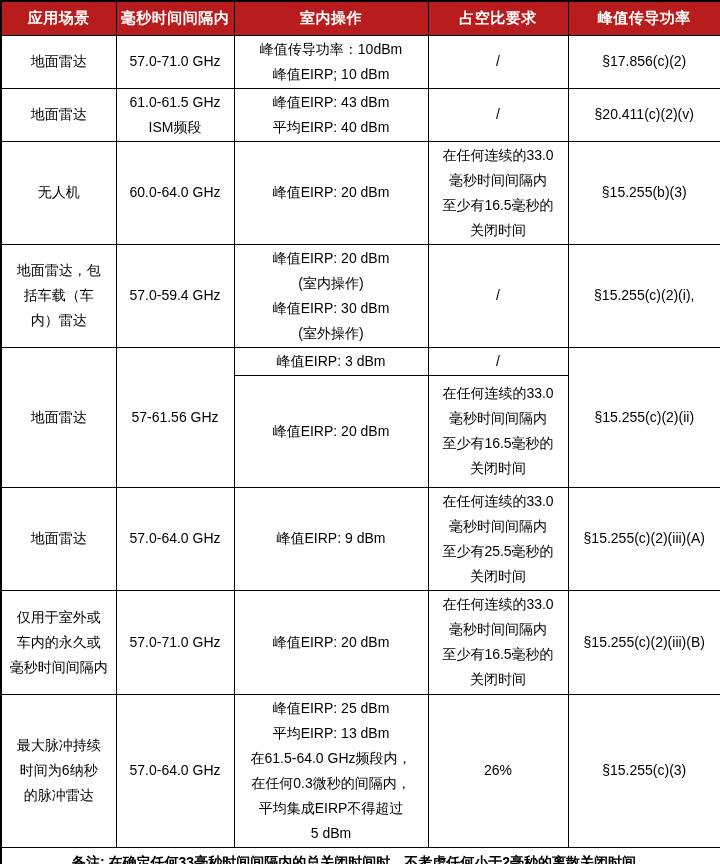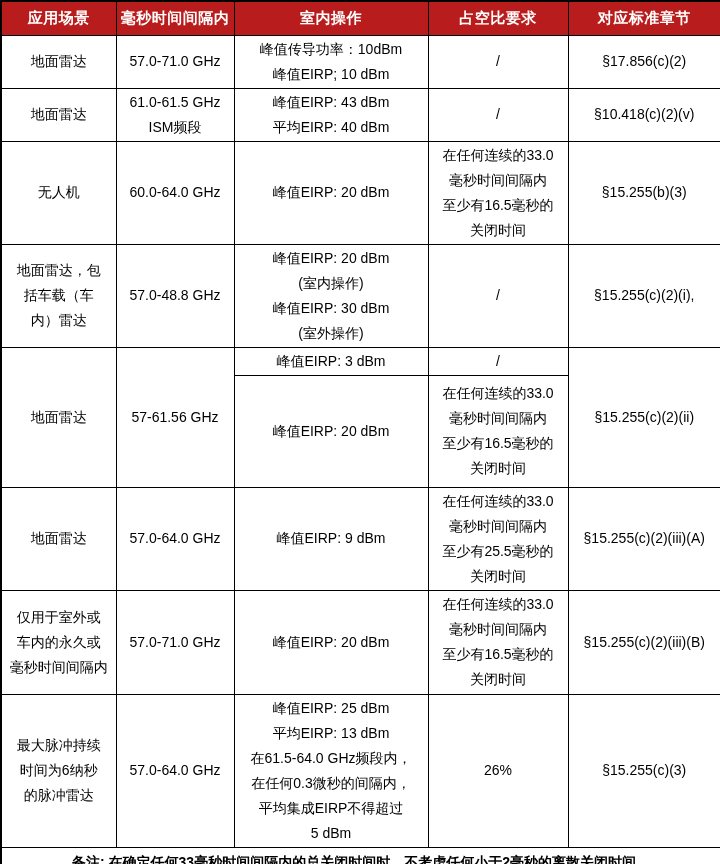--- a/index.html
+++ b/index.html
@@ -54,56 +54,56 @@
     <col style="width:194px">
     <col style="width:140px">
     <col style="width:153px">
   </colgroup>
   <thead>
     <tr class="hdr">
       <th>应用场景</th>
       <th>毫秒时间间隔内</th>
       <th>室内操作</th>
       <th>占空比要求</th>
-      <th>对应标准章节</th>
+      <th>峰值传导功率</th>
     </tr>
   </thead>
   <tbody>
     <tr class="r1">
       <td>地面雷达</td>
       <td>57.0-71.0 GHz</td>
       <td>峰值传导功率：10dBm
 峰值EIRP; 10 dBm</td>
       <td>/</td>
       <td>§17.856(c)(2)</td>
     </tr>
     <tr class="r2">
       <td>地面雷达</td>
       <td>61.0-61.5 GHz
 ISM频段</td>
       <td>峰值EIRP: 43 dBm
 平均EIRP: 40 dBm</td>
       <td>/</td>
-      <td>§10.418(c)(2)(v)</td>
+      <td>§20.411(c)(2)(v)</td>
     </tr>
     <tr class="r3">
       <td>无人机</td>
       <td>60.0-64.0 GHz</td>
       <td>峰值EIRP: 20 dBm</td>
       <td>在任何连续的33.0
 毫秒时间间隔内
 至少有16.5毫秒的
 关闭时间</td>
       <td>§15.255(b)(3)</td>
     </tr>
     <tr class="r4">
       <td>地面雷达，包
 括车载（车
 内）雷达</td>
-      <td>57.0-48.8 GHz</td>
+      <td>57.0-59.4 GHz</td>
       <td>峰值EIRP: 20 dBm
 (室内操作)
 峰值EIRP: 30 dBm
 (室外操作)</td>
       <td>/</td>
       <td>§15.255(c)(2)(i),</td>
     </tr>
     <tr class="r5a">
       <td rowspan="2">地面雷达</td>
       <td rowspan="2">57-61.56 GHz</td>

